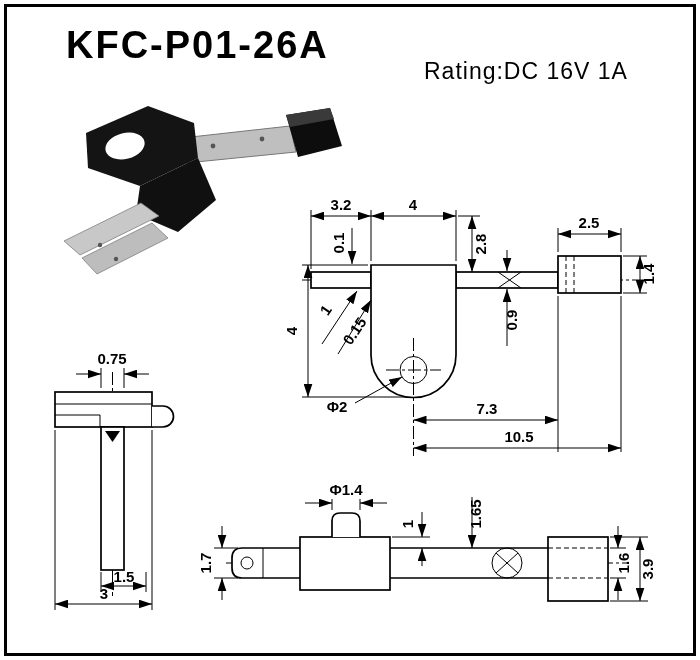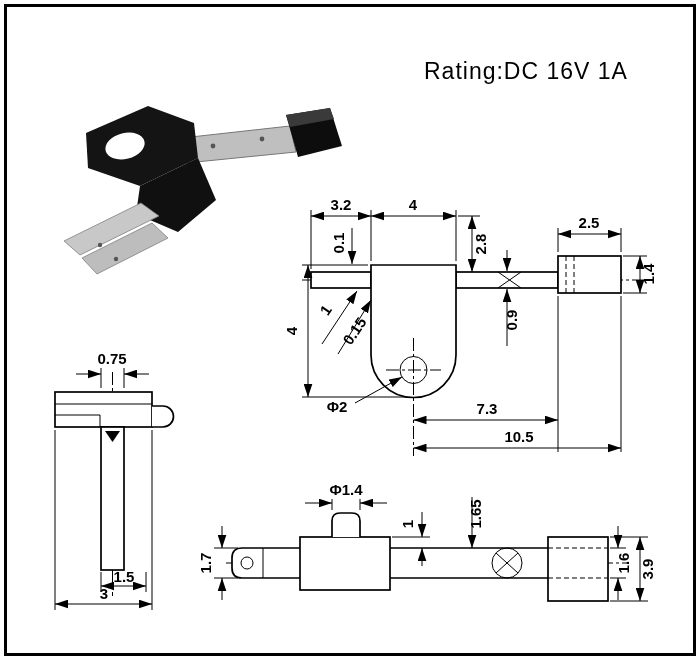--- a/index.html
+++ b/index.html
@@ -17,20 +17,21 @@
   .dim2  { stroke:#000; stroke-width:1; fill:none; marker-start:url(#mS); marker-end:url(#mE); }
   .dimE  { stroke:#000; stroke-width:1; fill:none; marker-end:url(#mE); }
   text.dim { font-family:"Liberation Sans",sans-serif; font-size:15px; font-weight:bold; fill:#000; text-anchor:middle; }
 </style>
 </head>
 <body>
 
 <div class="page">
   <div class="frame"></div>
 
+  <div class="title">KFC-P01-26A</div>
   <div class="rating">Rating:DC 16V 1A</div>
 
   <svg class="draw" width="700" height="660" viewBox="0 0 700 660">
     <defs>
       <marker id="mE" viewBox="0 0 12 8" refX="12" refY="4" markerWidth="13" markerHeight="9" orient="auto" markerUnits="userSpaceOnUse">
         <path d="M0,0 L12,4 L0,8 Z" fill="#000"></path>
       </marker>
       <marker id="mS" viewBox="0 0 12 8" refX="0" refY="4" markerWidth="13" markerHeight="9" orient="auto" markerUnits="userSpaceOnUse">
         <path d="M12,0 L0,4 L12,8 Z" fill="#000"></path>
       </marker>

